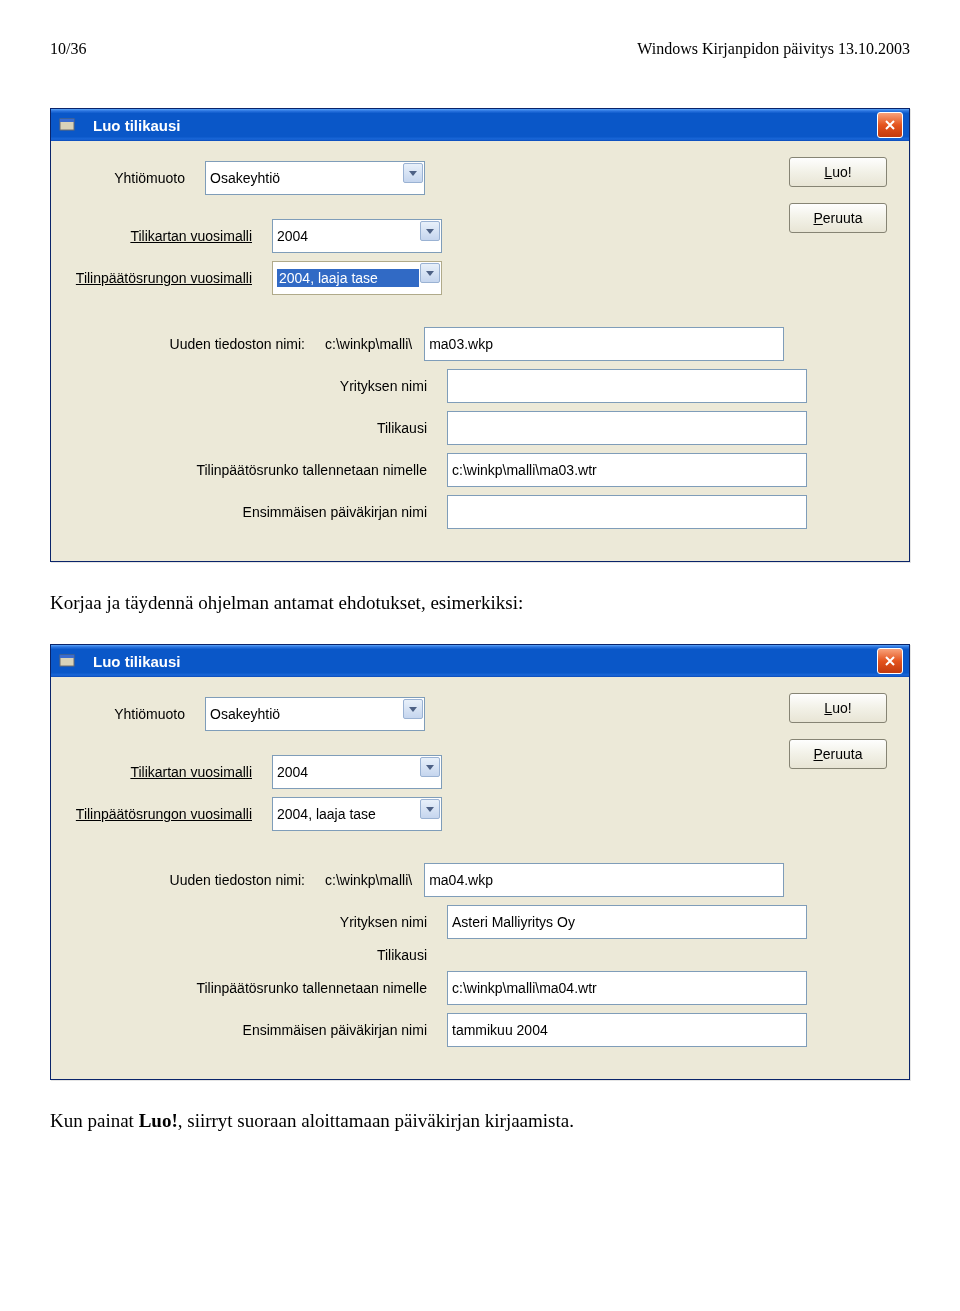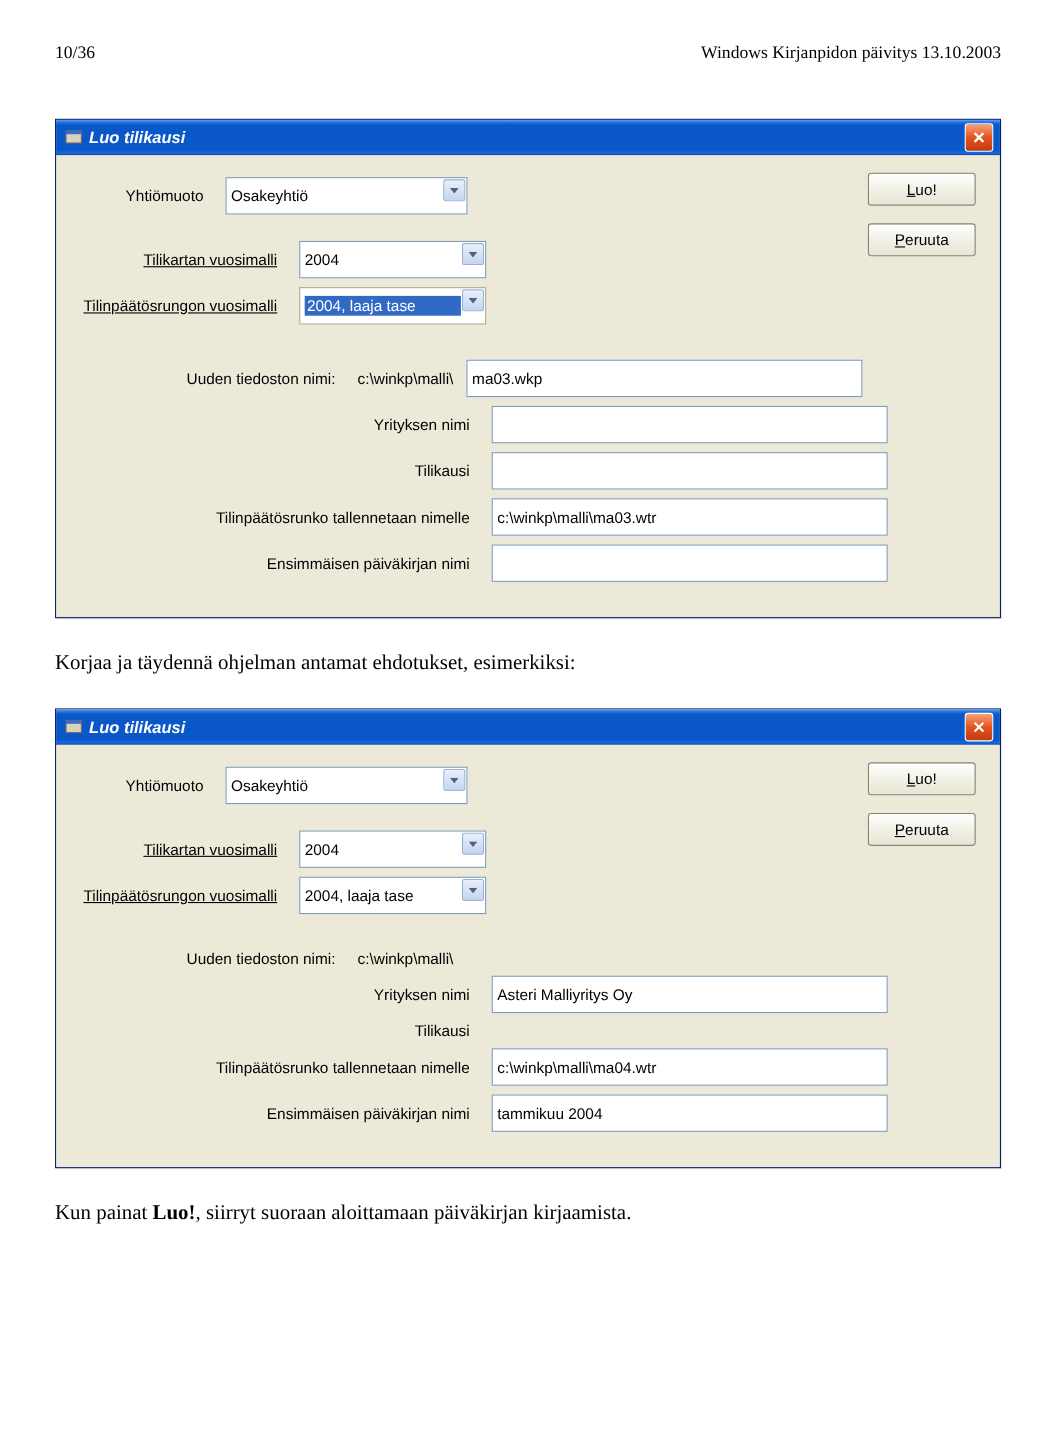--- a/index.html
+++ b/index.html
@@ -39,24 +39,23 @@
     color: #fff;
     height: 32px;
     display: flex;
     align-items: center;
     justify-content: space-between;
     padding: 0 6px 0 8px;
   }
   .titlebar-left {
     display: flex;
     align-items: flex-start;
-    gap: 6px;
+    gap: 18px;
     font-weight: bold;
     font-size: 15px;
-    font-style: italic;
   }
   .winicon {
     width: 16px;
     height: 16px;
     display: inline-block;
   }
   .close-btn {
     width: 24px;
     height: 24px;
     background: linear-gradient(to bottom, #f8a27b 0%, #e4541e 50%, #c23a0e 100%);
@@ -321,20 +320,23 @@
               </svg>
             </span>
         </div>
       </div>
 
       <div style="height:24px"></div>
 
       <div class="row">
         <div class="lbl" style="width:238px">Uuden tiedoston nimi:</div>
         <div class="lbl midpath" style="width:auto">c:\winkp\malli\</div>
+        <div class="field field1">
+            <span>ma04.wkp</span>
+          </div>
       </div>
       <div class="row">
         <div class="lbl lbl-mid">Yrityksen nimi</div>
         <div class="field field1">
             <span>Asteri Malliyritys Oy</span>
           </div>
       </div>
       <div class="row">
         <div class="lbl lbl-mid">Tilikausi</div>
       </div>

